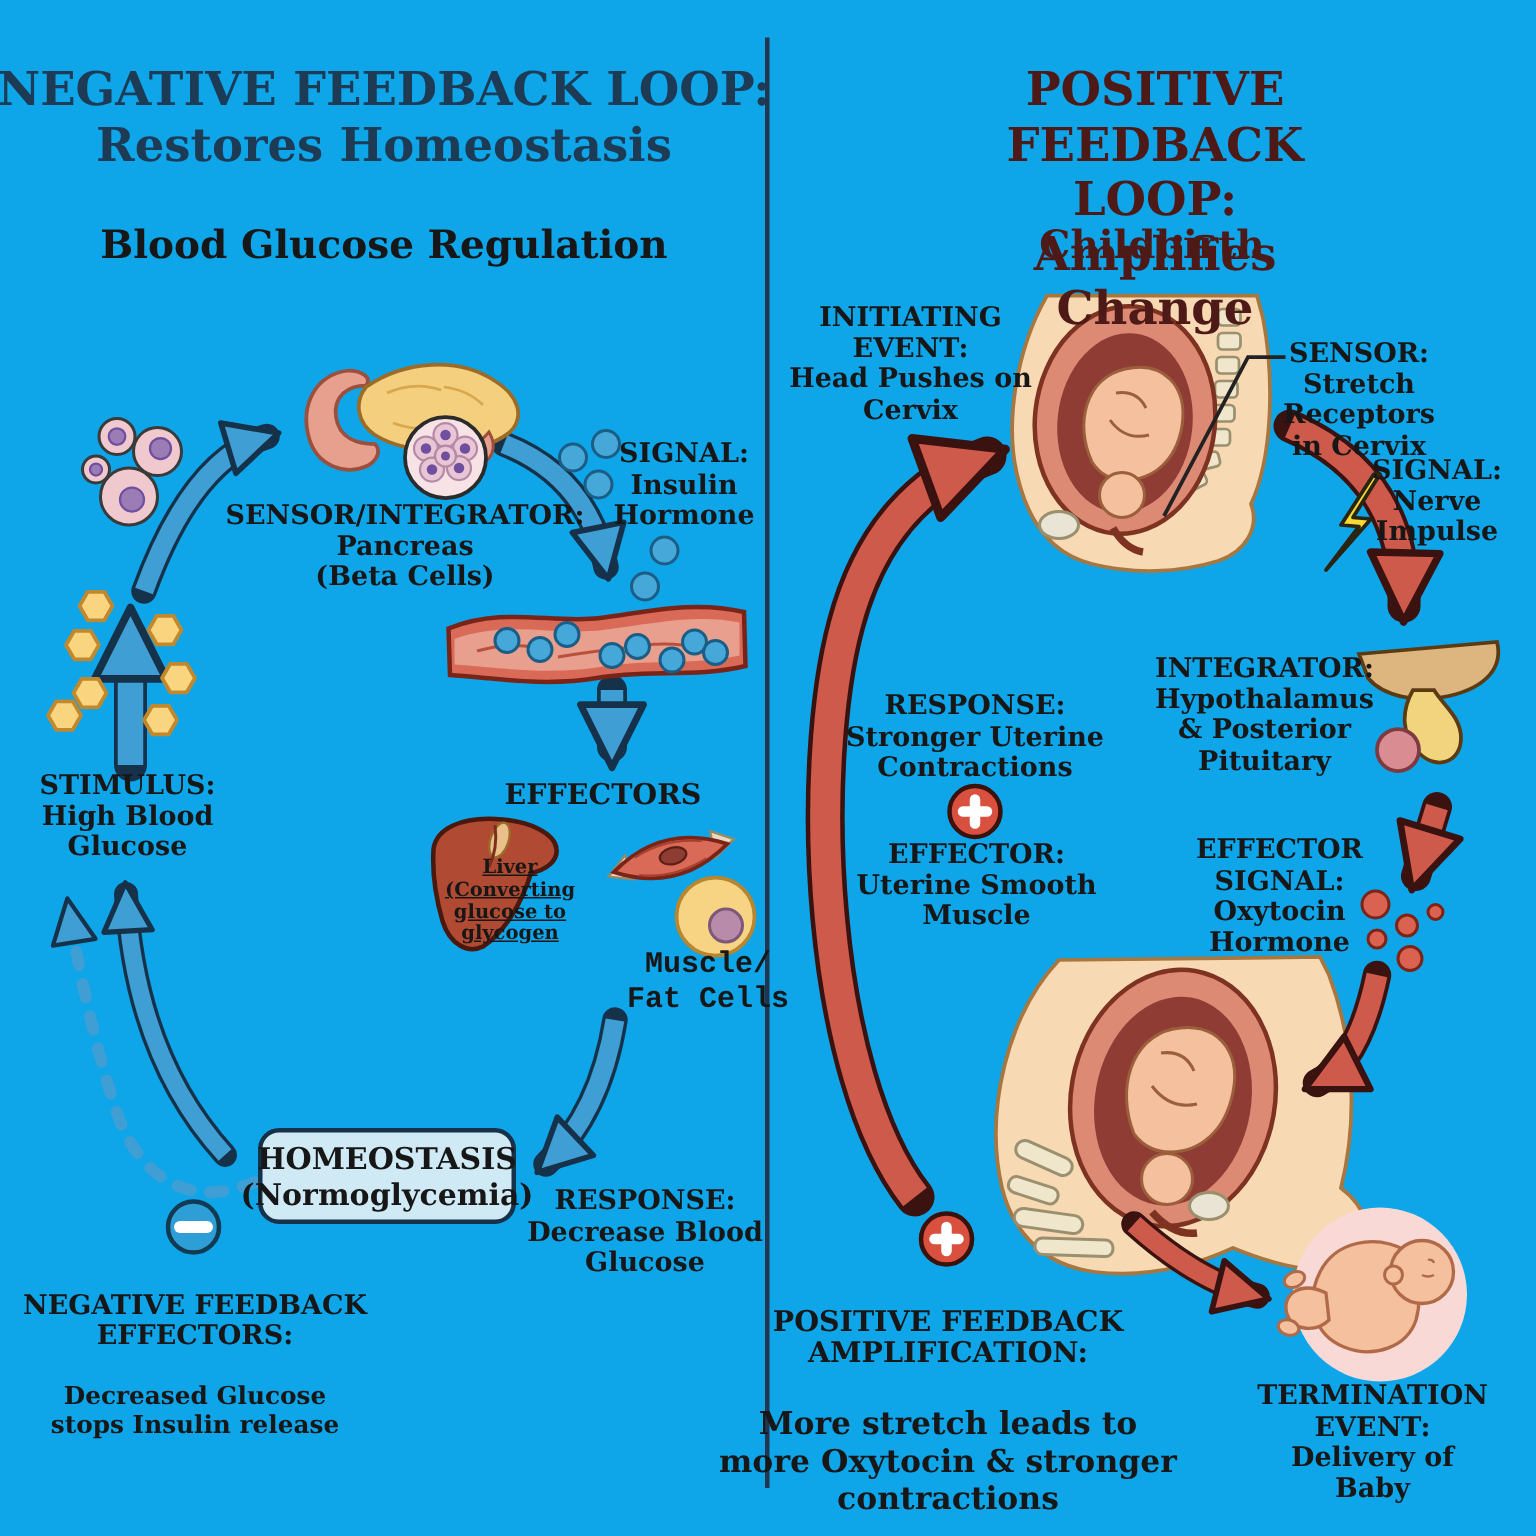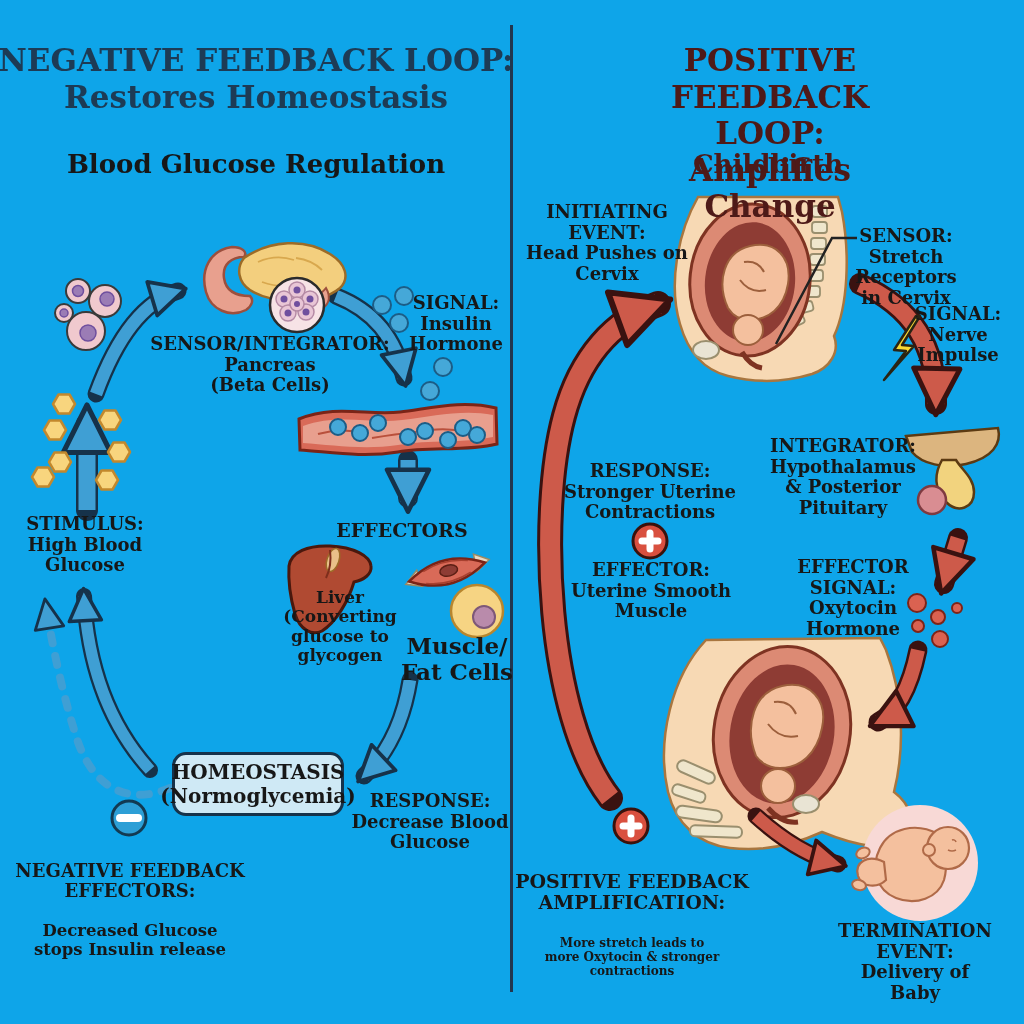--- a/index.html
+++ b/index.html
@@ -261,25 +261,25 @@
   <div class="label" style="left:85px;top:514px;font-size:18px;">STIMULUS:
 High Blood
 Glucose</div>
   <div class="label" style="left:270px;top:334px;font-size:18px;">SENSOR/INTEGRATOR:
 Pancreas
 (Beta Cells)</div>
   <div class="label" style="left:456px;top:293px;font-size:18px;">SIGNAL:
 Insulin
 Hormone</div>
   <div class="label" style="left:402px;top:520px;font-size:19px;">EFFECTORS</div>
-  <div class="label" style="left:340px;top:588px;font-size:17px;">Liver
+  <div class="label" style="left:340px;top:572px;font-size:13px;text-decoration:underline;">Liver
 (Converting
 glucose to
 glycogen</div>
-  <div class="label" style="left:457px;top:633px;font-size:23px;">Muscle/
+  <div class="label" style="left:472px;top:633px;font-size:20px;font-family:Liberation Mono, monospace;">Muscle/
 Fat Cells</div>
   <div class="label" style="left:430px;top:791px;font-size:18px;">RESPONSE:
 Decrease Blood
 Glucose</div>
 
   <div class="label" style="left:130px;top:840px;font-size:18px;">
     <span class="sub">NEGATIVE FEEDBACK
 EFFECTORS:</span>
     <span class="sub" style="font-size:16.5px;">Decreased Glucose
 stops Insulin release</span>
@@ -311,21 +311,21 @@
   <div class="label" style="left:650px;top:461px;font-size:18px;">RESPONSE:
 Stronger Uterine
 Contractions</div>
   <div class="label" style="left:651px;top:560px;font-size:18px;">EFFECTOR:
 Uterine Smooth
 Muscle</div>
 
   <div class="label" style="left:632px;top:849px;font-size:19px;">
     <span class="sub">POSITIVE FEEDBACK
 AMPLIFICATION:</span>
-    <span class="sub" style="font-size:12px;line-height:1.2;">More stretch leads to
+    <span class="sub" style="font-size:21px;line-height:1.2;">More stretch leads to
 more Oxytocin &amp; stronger
 contractions</span>
   </div>
 
   <div class="label" style="left:915px;top:921px;font-size:18px;">TERMINATION
 EVENT:
 Delivery of Baby</div>
 
 </div>
 

